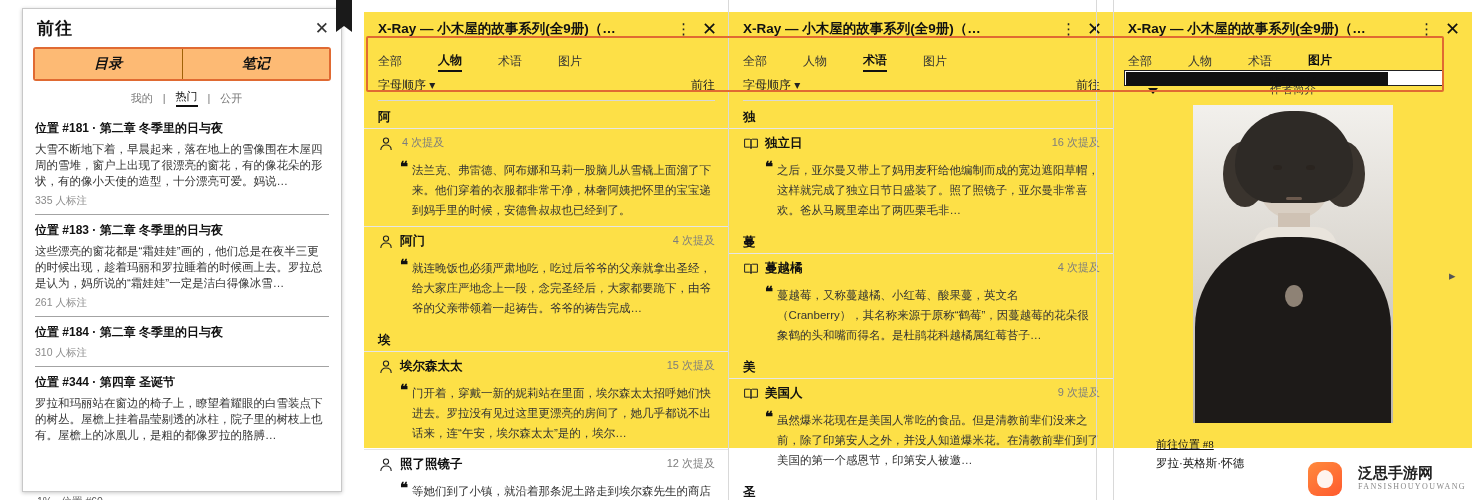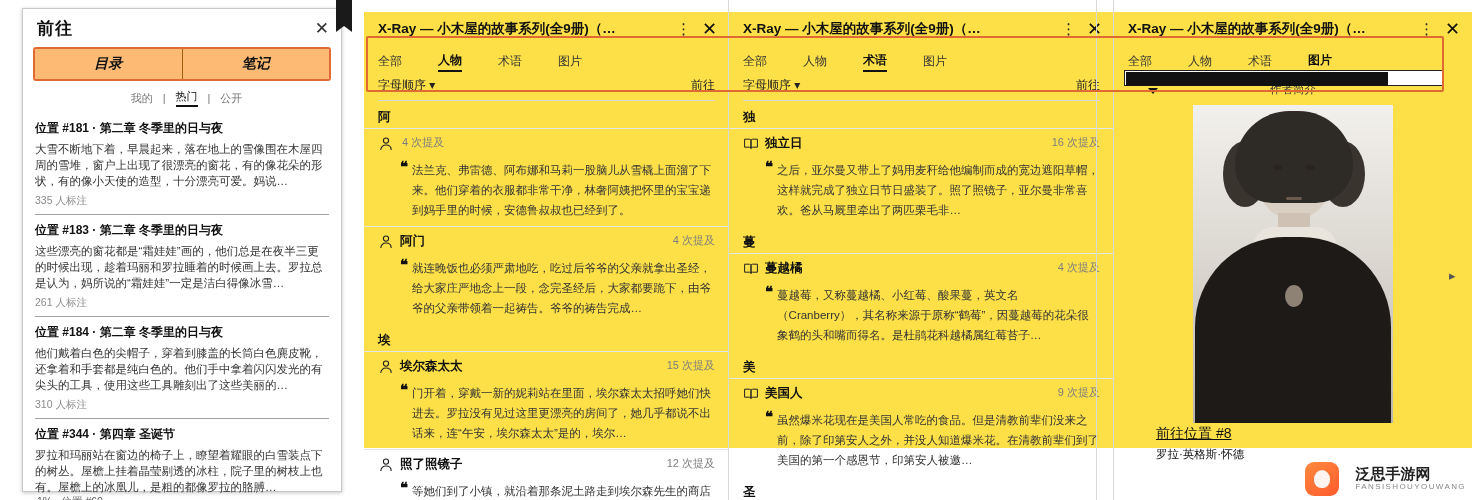--- a/index.html
+++ b/index.html
@@ -117,33 +117,33 @@
   .p-hairL{position:absolute;left:30px;top:36px;width:44px;height:66px;border-radius:50%;background:#3a342e;}
   .p-hairR{position:absolute;left:128px;top:36px;width:44px;height:66px;border-radius:50%;background:#3a342e;}
   .p-face{position:absolute;left:66px;top:28px;width:70px;height:86px;border-radius:36px 36px 34px 34px;background:#d9cfc3;}
   .p-eyeL{position:absolute;left:80px;top:60px;width:9px;height:5px;border-radius:50%;background:#2a241f;}
   .p-eyeR{position:absolute;left:113px;top:60px;width:9px;height:5px;border-radius:50%;background:#2a241f;}
   .p-mouth{position:absolute;left:93px;top:92px;width:16px;height:3px;border-radius:2px;background:#6c5a4e;}
   .p-neck{position:absolute;left:85px;top:108px;width:32px;height:22px;background:#cfc2b4;}
   .p-collar{position:absolute;left:60px;top:122px;width:84px;height:26px;border-radius:40px 40px 10px 10px;background:#e9e4dc;}
   .p-body{position:absolute;left:2px;top:132px;width:196px;height:186px;border-radius:90px 90px 0 0;background:#1d1a18;}
   .p-brooch{position:absolute;left:92px;top:180px;width:18px;height:22px;border-radius:50%;background:#8e8275;}
-  .goto-loc{font-size:14px;color:#111;text-decoration:underline;margin:2px 0 0 42px;}
+  .goto-loc{font-size:11px;color:#111;text-decoration:underline;margin:14px 0 0 42px;font-family:Liberation Serif, serif;}
   .author-line{font-size:11.5px;color:#111;margin:4px 0 0 42px;}
   .slider-track{
     position:absolute;left:1124px;top:70px;width:320px;height:16px;border:1px solid #222;background:#fff;
     box-sizing:border-box;
   }
   .slider-fill{position:absolute;left:1px;top:1px;width:262px;height:14px;background:#111;}
   .slider-dots{position:absolute;left:1270px;top:74px;font-size:9px;color:#111;letter-spacing:3px;}
   .slider-caret{position:absolute;left:1148px;top:88px;width:0;height:0;border-left:5px solid transparent;border-right:5px solid transparent;border-top:6px solid #111;}
   .right-arrow{position:absolute;left:1449px;top:268px;font-size:13px;color:#555;}
 
   
-  .wm{position:absolute;right:6px;bottom:4px;display:flex;align-items:center;gap:16px;}
+  .wm{position:absolute;right:6px;bottom:4px;display:flex;align-items:center;gap:16px;font-family:Liberation Serif, serif;}
   .wm-ico{width:34px;height:34px;border-radius:9px;background:linear-gradient(145deg,#ff8a3d,#ff5a2e);position:relative;}
   .wm-ico:after{content:"";position:absolute;left:9px;top:8px;width:16px;height:18px;border-radius:50% 50% 45% 45%;background:#fff;opacity:.92;}
   .wm-t1{font-size:15px;font-weight:bold;color:#222;line-height:15px;}
   .wm-t2{font-size:8px;color:#888;letter-spacing:1.4px;line-height:12px;}
 </style>
 </head>
 <body>
 
 <div class="stage">
 
@@ -172,21 +172,20 @@
         <div class="note-body">大雪不断地下着，早晨起来，落在地上的雪像围在木屋四周的雪堆，窗户上出现了很漂亮的窗花，有的像花朵的形状，有的像小天使的造型，十分漂亮可爱。妈说…</div>
         <div class="note-meta">335 人标注</div>
       </div>
       <div class="note">
         <div class="note-head">位置 #183 · 第二章  冬季里的日与夜</div>
         <div class="note-body">这些漂亮的窗花都是“霜娃娃”画的，他们总是在夜半三更的时候出现，趁着玛丽和罗拉睡着的时候画上去。罗拉总是认为，妈所说的“霜娃娃”一定是洁白得像冰雪…</div>
         <div class="note-meta">261 人标注</div>
       </div>
       <div class="note">
         <div class="note-head">位置 #184 · 第二章  冬季里的日与夜</div>
-        <div class="note-body">他们戴着白色的尖帽子，穿着到膝盖的长筒白色麂皮靴，还拿着和手套都是纯白色的。他们手中拿着闪闪发光的有尖头的工具，使用这些工具雕刻出了这些美丽的…</div>
         <div class="note-meta">310 人标注</div>
       </div>
       <div class="note">
         <div class="note-head">位置 #344 · 第四章  圣诞节</div>
         <div class="note-body">罗拉和玛丽站在窗边的椅子上，瞭望着耀眼的白雪装点下的树丛。屋檐上挂着晶莹剔透的冰柱，院子里的树枝上也有。屋檐上的冰凰儿，是粗的都像罗拉的胳膊…</div>
 
       </div>
 
       <div class="status-left">1% · 位置 #60</div>
     </div>

